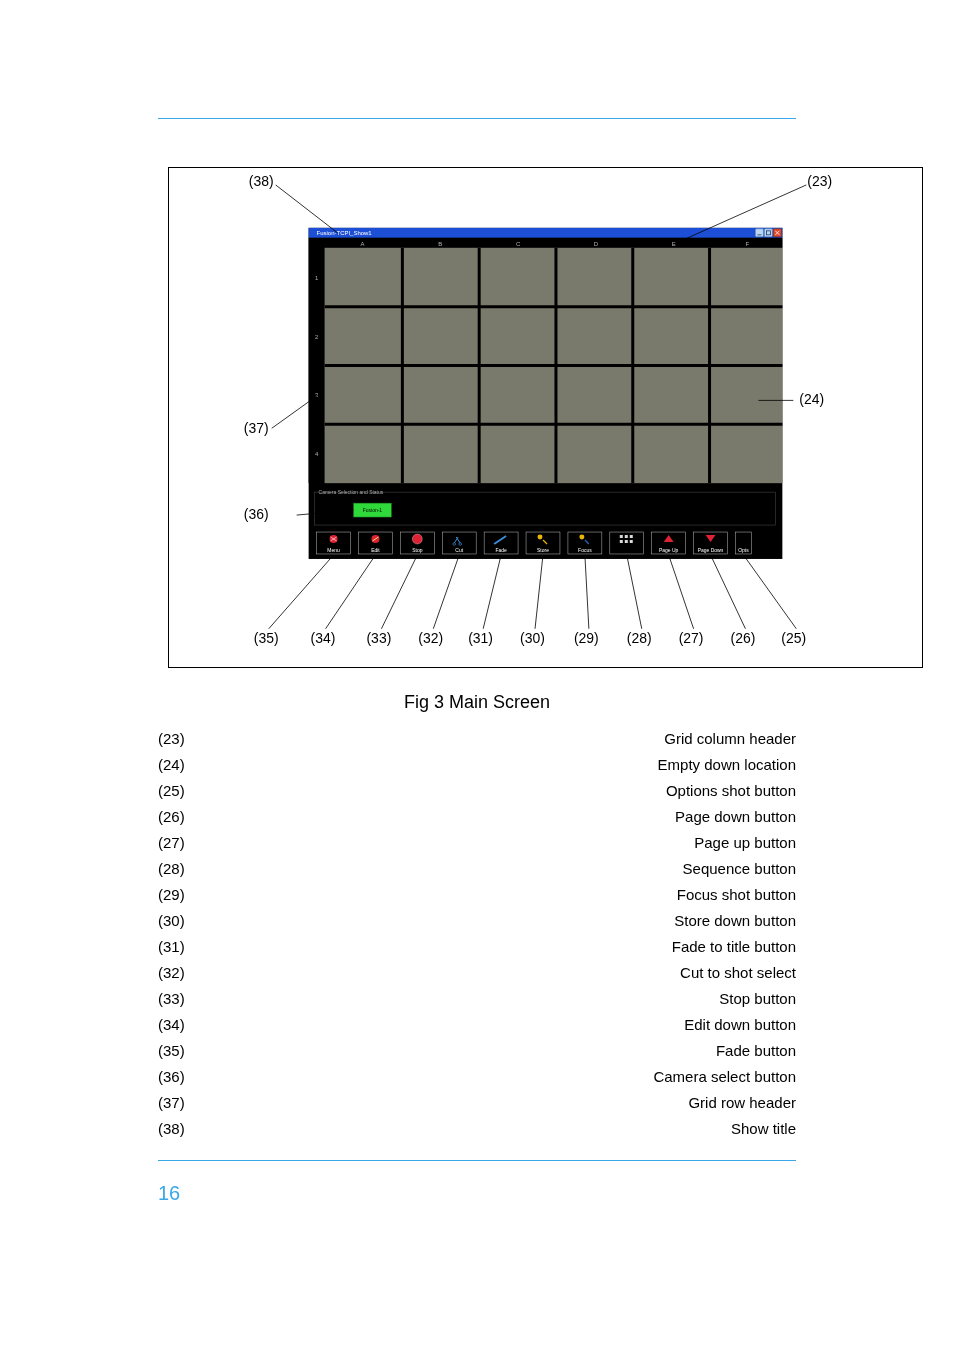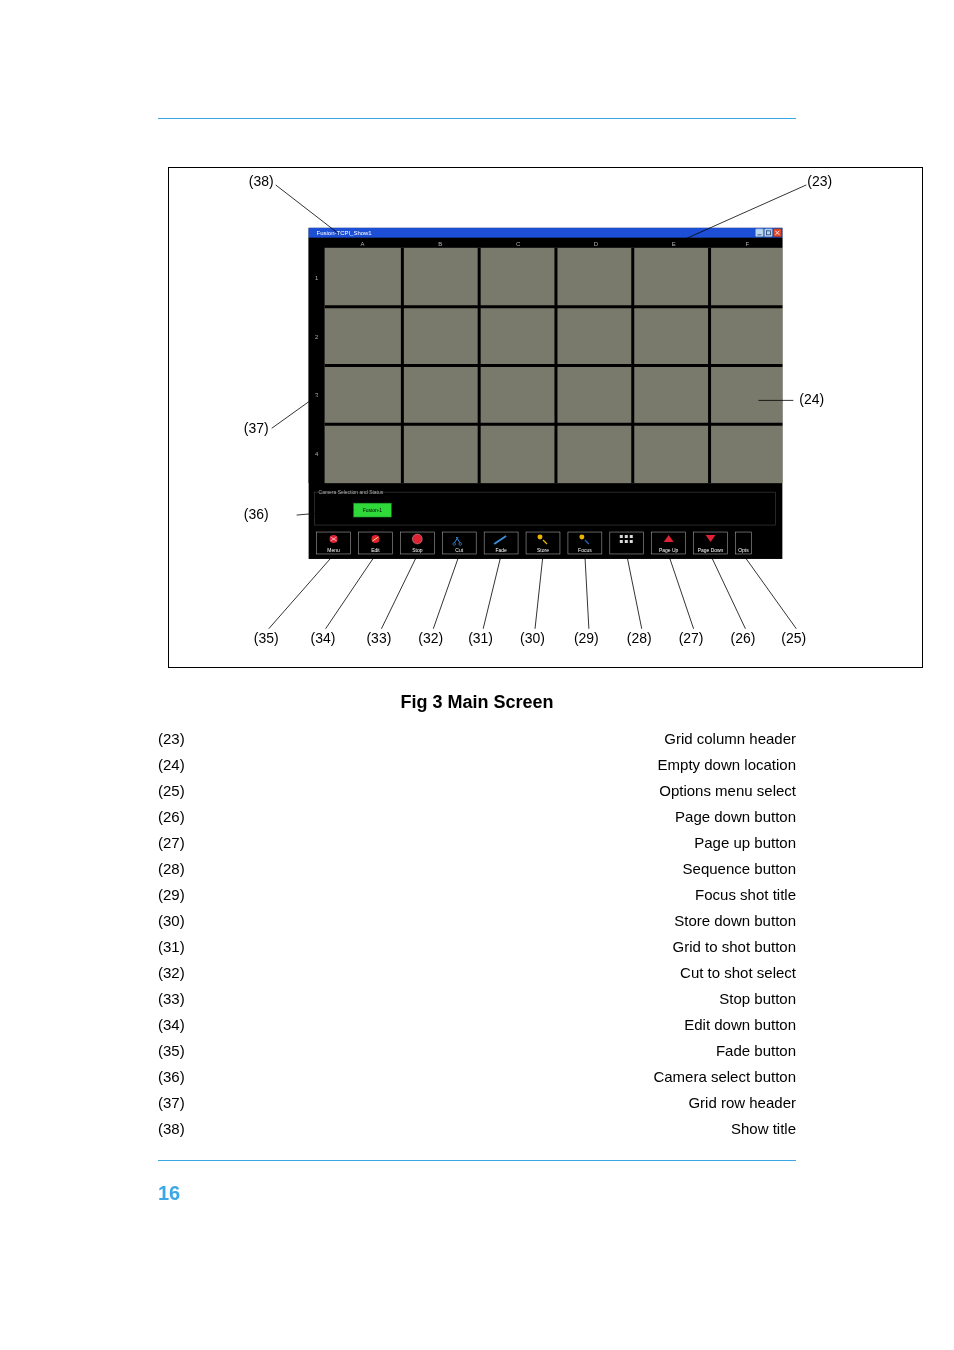--- a/index.html
+++ b/index.html
@@ -1,30 +1,30 @@
 <!DOCTYPE html>
 <html><head>
 <meta charset="utf-8">
 <style>
   html,body{margin:0;padding:0;background:#fff;font-family:Arial,Helvetica,sans-serif;color:#000}
   .page{width:802px;height:1350px;position:relative;margin:0 auto;box-sizing:border-box}
   .rule{position:absolute;left:82px;right:82px;height:1px;background:#3aa7e6}
   .rule-top{top:118px}
   .rule-bottom{top:1160px}
-  .page-num{position:absolute;left:82px;top:1182px;font-size:20px;font-weight:bold;color:#3aa7e6}
+  .page-num{position:absolute;left:82px;top:1182px;font-size:20px;font-weight:normal;color:#3aa7e6}
   .fig-box{position:absolute;left:92px;top:167px;width:755px;height:501px;border:1px solid #000;box-sizing:border-box}
   .svg-wrap{position:absolute;inset:0}
   .callout-num{font-size:14px;fill:#000}
   .toolbar-label{font-size:5px;fill:#fff}
   .col-label{font-size:6px;fill:#b0b0b0}
   .row-label{font-size:6px;fill:#b0b0b0}
   .app-title{font-size:6px;fill:#fff}
   .panel-label{font-size:5px;fill:#b0b0b0}
   .cam-btn-text{font-size:5px;fill:#000}
-  .caption{position:absolute;top:692px;left:0;right:0;text-align:center;font-weight:bold;font-size:18px}
+  .caption{position:absolute;top:692px;left:0;right:0;text-align:center;font-weight:normal;font-size:18px}
   .legend{position:absolute;left:82px;right:82px;top:725px}
   .legend-row{display:flex;justify-content:space-between;font-size:15px;line-height:1.0;padding:5.5px 0}
   .legend-key{min-width:60px}
   .legend-val{text-align:left}
   .winbtn{fill:#b8d6f2;stroke:#5a7ca8;stroke-width:0.5}
   .winbtn-close{fill:#e24a2a;stroke:#7a2413;stroke-width:0.5}
 </style>
 </head>
 <body>
 
@@ -215,45 +215,45 @@
     <div class="legend-row">
         <span class="legend-key">(23)</span>
         <span class="legend-val">Grid column header</span>
       </div>
     <div class="legend-row">
         <span class="legend-key">(24)</span>
         <span class="legend-val">Empty down location</span>
       </div>
     <div class="legend-row">
         <span class="legend-key">(25)</span>
-        <span class="legend-val">Options menu select</span>
+        <span class="legend-val">Options shot button</span>
       </div>
     <div class="legend-row">
         <span class="legend-key">(26)</span>
         <span class="legend-val">Page down button</span>
       </div>
     <div class="legend-row">
         <span class="legend-key">(27)</span>
         <span class="legend-val">Page up button</span>
       </div>
     <div class="legend-row">
         <span class="legend-key">(28)</span>
         <span class="legend-val">Sequence button</span>
       </div>
     <div class="legend-row">
         <span class="legend-key">(29)</span>
-        <span class="legend-val">Focus shot title</span>
+        <span class="legend-val">Focus shot button</span>
       </div>
     <div class="legend-row">
         <span class="legend-key">(30)</span>
         <span class="legend-val">Store down button</span>
       </div>
     <div class="legend-row">
         <span class="legend-key">(31)</span>
-        <span class="legend-val">Grid to shot button</span>
+        <span class="legend-val">Fade to title button</span>
       </div>
     <div class="legend-row">
         <span class="legend-key">(32)</span>
         <span class="legend-val">Cut to shot select</span>
       </div>
     <div class="legend-row">
         <span class="legend-key">(33)</span>
         <span class="legend-val">Stop button</span>
       </div>
     <div class="legend-row">

